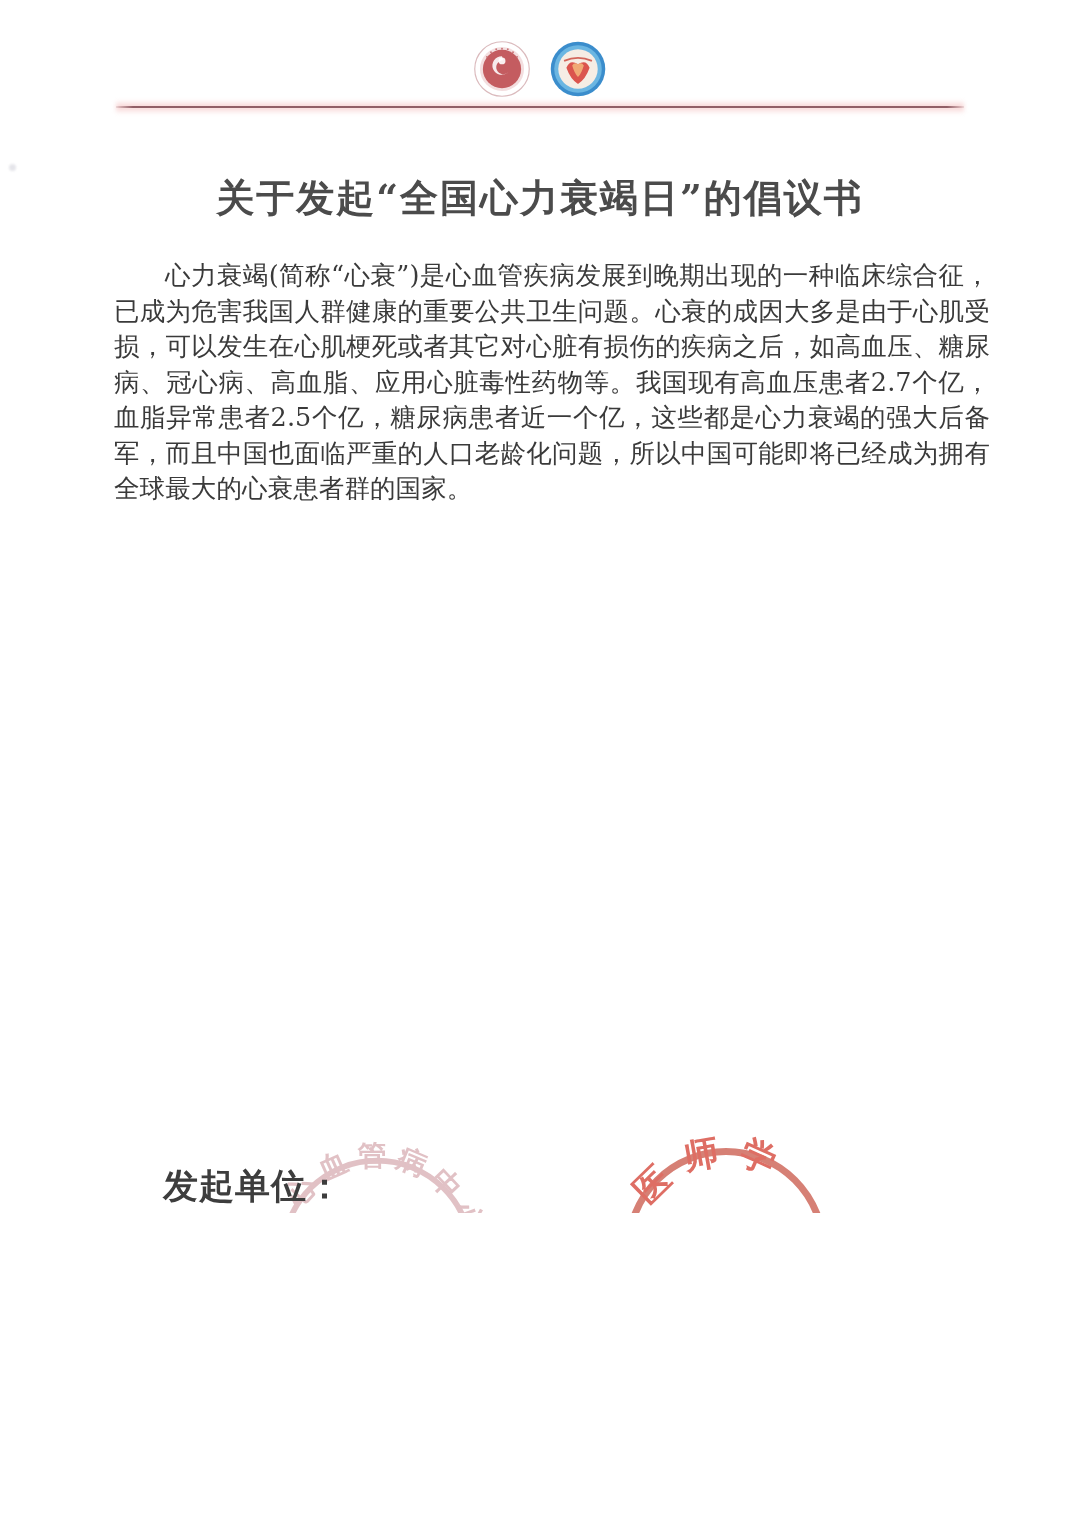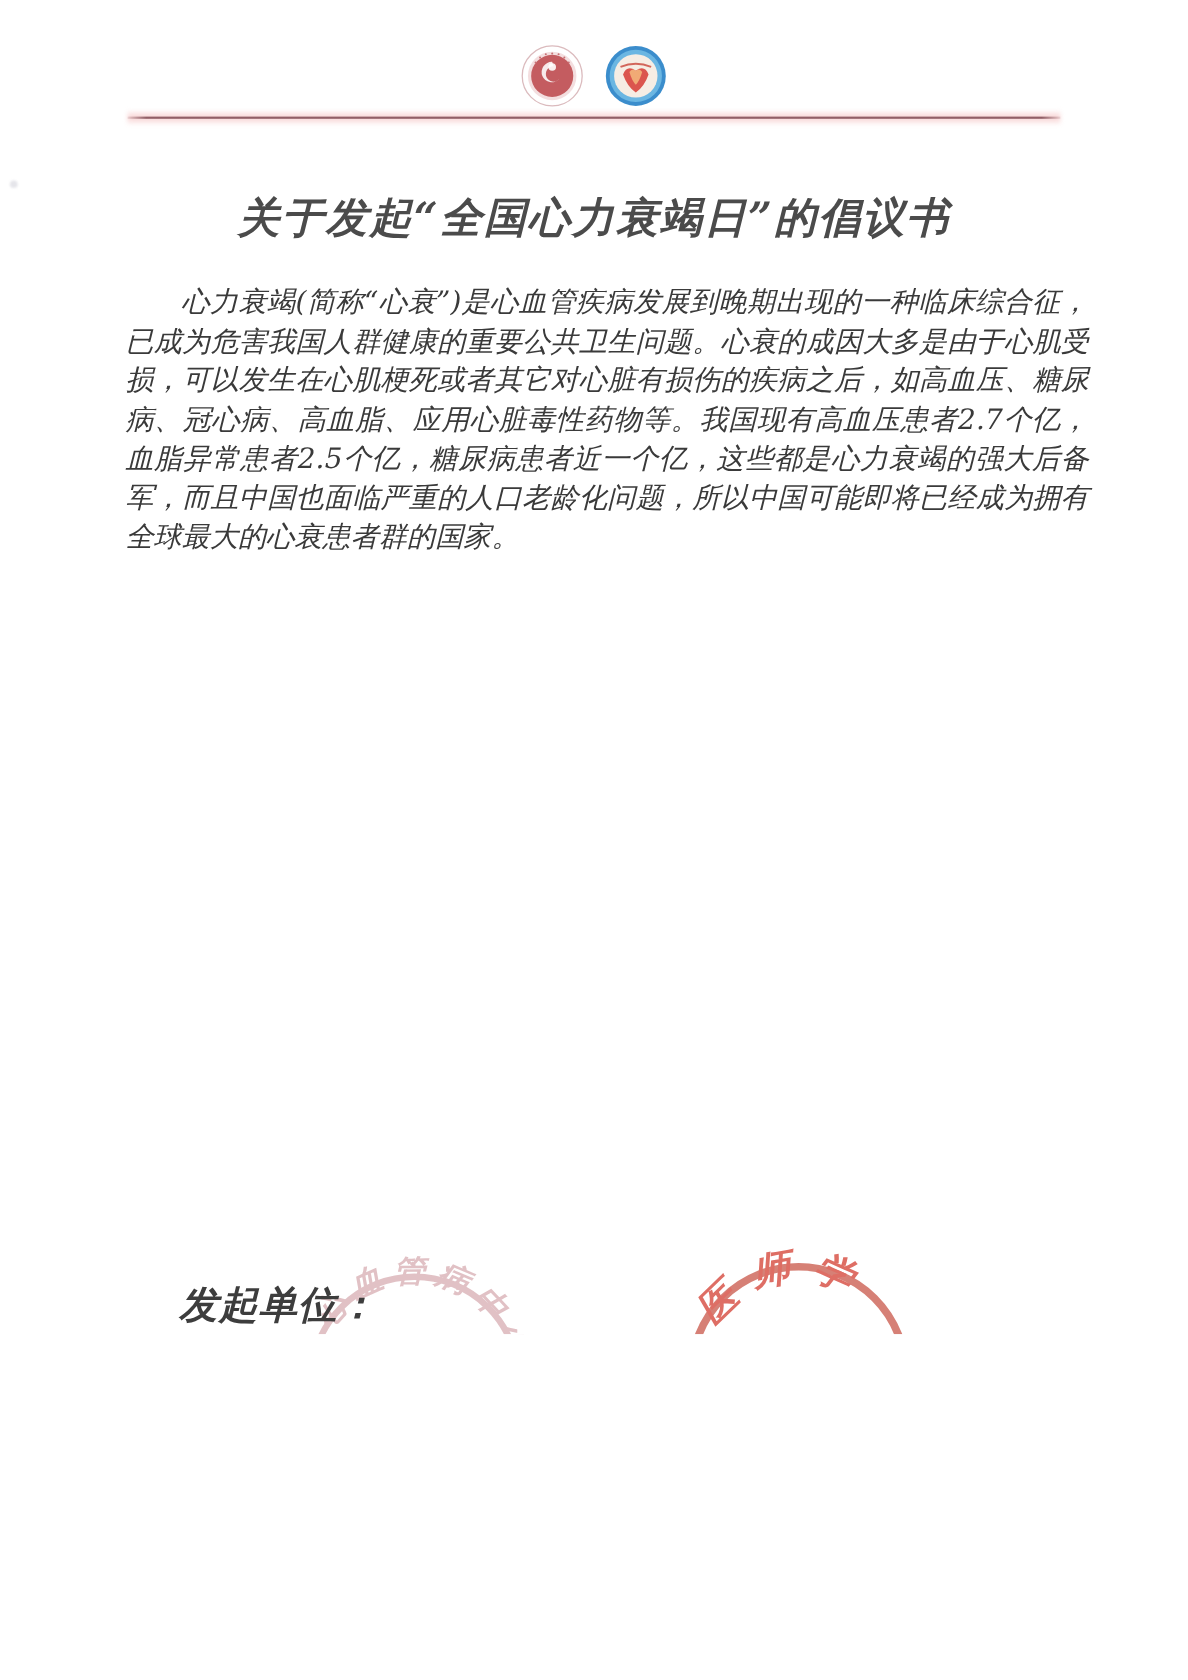--- a/index.html
+++ b/index.html
@@ -11,21 +11,20 @@
   body {
     font-family: "Liberation Serif", "DejaVu Serif", serif;
   }
   .page {
     position: relative;
     width: 1080px;
     height: 1213px;
     margin: 0 auto;
     background: #ffffff;
     overflow: hidden;
-    font-style: italic;
   }
 
   
   .logo-row {
     position: absolute;
     top: 38px;
     left: 0;
     width: 1080px;
     height: 62px;
     display: flex;

